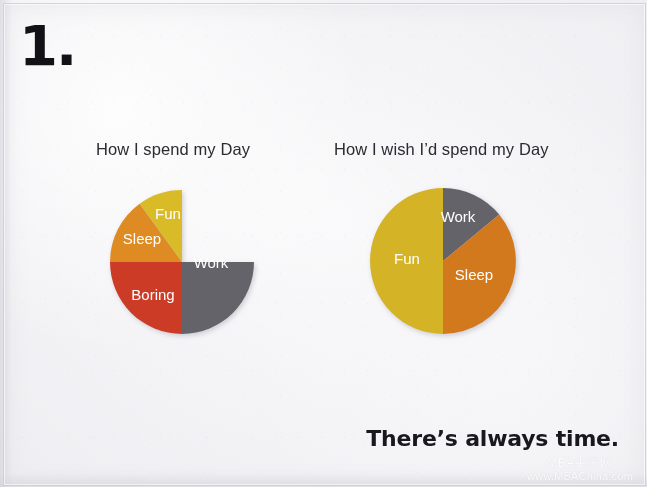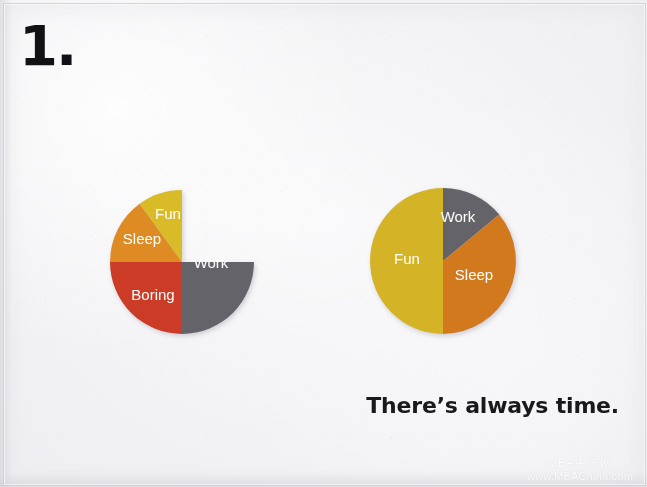--- a/index.html
+++ b/index.html
@@ -108,21 +108,21 @@
     right: 28px;
     top: 391px;
     text-align: right;
     font-family: "DejaVu Sans", sans-serif;
     font-weight: bold;
     font-size: 22px;
     line-height: 1.33;
     color: #18181d;
     letter-spacing: -0.2px;
   }
-  #tagline div { white-space: nowrap; }
+  #tagline div { white-space: nowrap; margin-top: 33px; }
 
   
   #watermark {
     position: absolute;
     right: 14px;
     bottom: 4px;
     text-align: center;
     color: #ffffff;
     opacity: 0.82;
     text-shadow: 0 0 1px rgba(200,200,210,0.9);
@@ -138,20 +138,21 @@
 <div id="slide">
 
   <div id="paper-texture"></div>
   <div id="paper-speckle"></div>
   <div id="edge-shade-left"></div>
   <div id="edge-shade-bottom"></div>
   <div id="page-frame"></div>
 
   <div id="slide-number">1.</div>
 
+  <div class="chart-title" id="chart-1-title">How I spend my Day</div>
 
   <div class="pie-wrap" id="chart-1">
     <svg class="pie-svg" width="152" height="152" viewBox="0 0 152 152">
       <defs>
         <filter id="pieShadow1" x="-25%" y="-25%" width="150%" height="150%">
           <feDropShadow dx="1.5" dy="2" stdDeviation="2.4" flood-color="#9a9aa4" flood-opacity="0.45"></feDropShadow>
         </filter>
       </defs>
       <g filter="url(#pieShadow1)">
 
@@ -163,20 +164,21 @@
 
         <path d="M 76 76 L 33.67 17.68 A 72 72 0 0 1 76 4 Z" fill="#d8bb26"></path>
       </g>
       <text class="slice-label" x="105" y="78">Work</text>
       <text class="slice-label" x="47" y="110">Boring</text>
       <text class="slice-label" x="36" y="54">Sleep</text>
       <text class="slice-label" x="62" y="29">Fun</text>
     </svg>
   </div>
 
+  <div class="chart-title" id="chart-2-title">How I wish I’d spend my Day</div>
 
   <div class="pie-wrap" id="chart-2">
     <svg class="pie-svg" width="156" height="152" viewBox="0 0 156 152">
       <defs>
         <filter id="pieShadow2" x="-25%" y="-25%" width="150%" height="150%">
           <feDropShadow dx="1.5" dy="2" stdDeviation="2.4" flood-color="#9a9aa4" flood-opacity="0.45"></feDropShadow>
         </filter>
       </defs>
       <g filter="url(#pieShadow2)">
 

